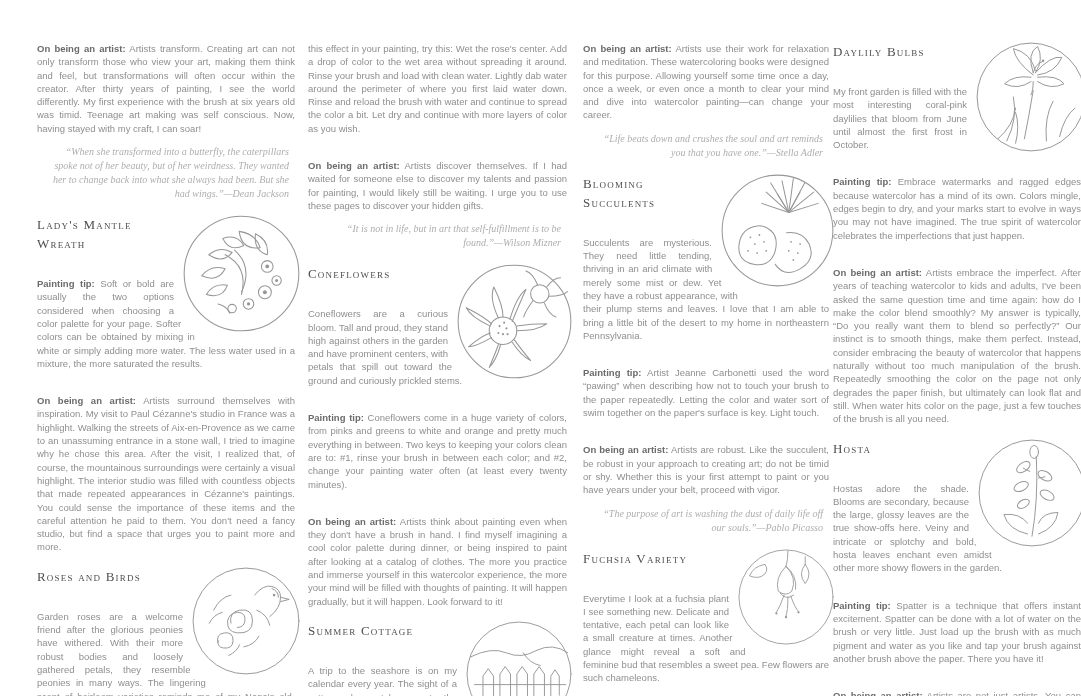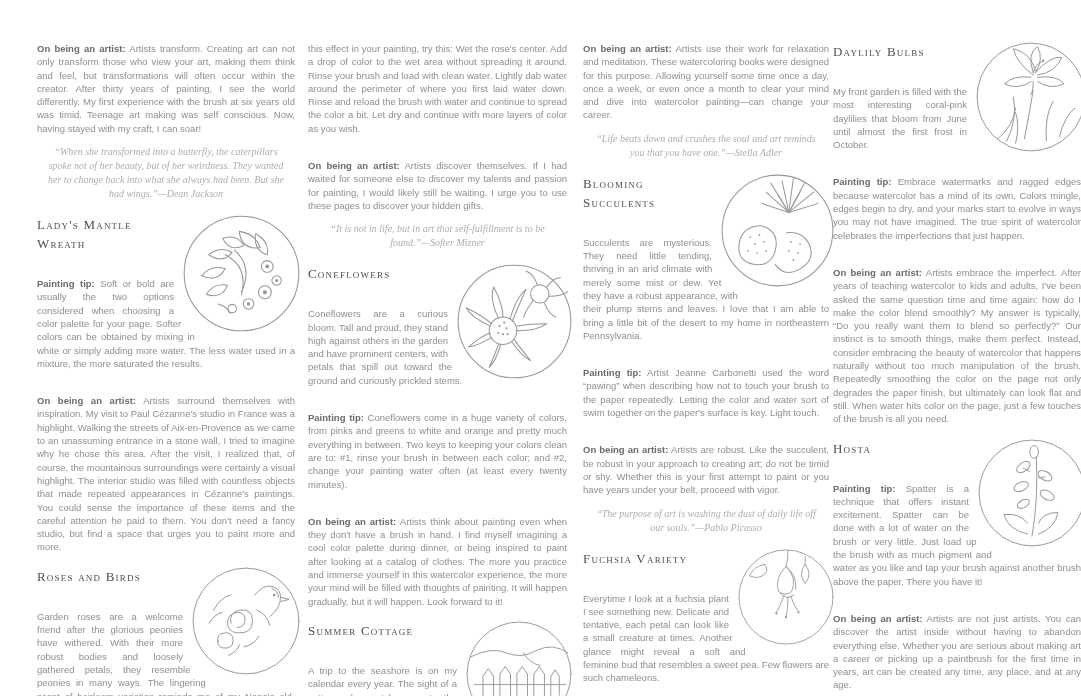--- a/index.html
+++ b/index.html
@@ -17,21 +17,21 @@
 
   p.body {
     font-size:9.5px; line-height:13.3px; color:#8f8f8f;
     text-align:justify; margin-bottom:10px;margin-top:24px;
   }
   p.body strong { color:#6b6b6b; font-weight:bold; }
 
   p.quote {
     font-family:"Liberation Serif", serif; font-style:italic;
     font-size:10px; line-height:14px; color:#aeaeae;
-    text-align:center; margin:3px 6px 14px;
+    text-align:right; margin:3px 6px 14px;
   }
 
   .section { margin-top:13px; }
   .col > :first-child { margin-top:0; }
 
   h2.heading {
     font-family:"Liberation Serif", serif; font-variant:small-caps;
     font-weight:normal; font-size:13px; line-height:19px;
     letter-spacing:1.2px; color:#4f4f4f; margin-bottom:6px;
   }
@@ -97,21 +97,21 @@
             <path d="M34 82 q8 -4 10 -10"></path>
           </svg>
         </div>
         <h2 class="heading">Roses and Birds</h2>
         <p class="body">Garden roses are a welcome friend after the glorious peonies have withered. With their more robust bodies and loosely gathered petals, they resemble peonies in many ways. The lingering scent of heirloom varieties reminds me of my Nana's old-fashioned perfume.</p>
       </div>
     </div>
     <div class="col col-2">
       <p class="body"><span>this effect in your painting, try this: Wet the rose's center. Add a drop of color to the wet area without spreading it around. Rinse your brush and load with clean water. Lightly dab water around the perimeter of where you first laid water down. Rinse and reload the brush with water and continue to spread the color a bit. Let dry and continue with more layers of color as you wish.</span></p>
       <p class="body"><strong>On being an artist:</strong> <span>Artists discover themselves. If I had waited for someone else to discover my talents and passion for painting, I would likely still be waiting. I urge you to use these pages to discover your hidden gifts.</span></p>
-      <p class="quote">“It is not in life, but in art that self-fulfillment is to be found.”—Softer Mizner</p>
+      <p class="quote">“It is not in life, but in art that self-fulfillment is to be found.”—Wilson Mizner</p>
       <div class="section">
         <div class="illus" style="height: 115px; width: 115px;">
           <svg viewBox="0 0 100 100">
             <circle cx="50" cy="50" r="49"></circle>
             <circle cx="40" cy="58" r="12"></circle>
             <g class="dot">
               <circle cx="37" cy="54" r="0.9"></circle>
               <circle cx="43" cy="56" r="0.9"></circle>
               <circle cx="40" cy="61" r="0.9"></circle>
               <circle cx="36" cy="60" r="0.9"></circle>
@@ -271,17 +271,18 @@
             <ellipse cx="64" cy="52" rx="7" ry="4" transform="rotate(28 64 52)"></ellipse>
             <ellipse cx="42" cy="60" rx="6" ry="3.5" transform="rotate(-30 42 60)"></ellipse>
             <ellipse cx="52" cy="12" rx="4" ry="6"></ellipse>
             <path d="M48 30 q-3 -1 -6 -3"></path>
             <path d="M56 36 q3 0 6 -1"></path>
             <path d="M46 88 q-18 -4 -22 -18 q14 -2 22 8"></path>
             <path d="M56 88 q16 -6 18 -20 q-14 0 -18 10"></path>
           </svg>
         </div>
         <h2 class="heading">Hosta</h2>
+        <p class="body">Hostas adore the shade. Blooms are secondary, because the large, glossy leaves are the true show-offs here. Veiny and intricate or splotchy and bold, hosta leaves enchant even amidst other more showy flowers in the garden.</p>
       </div>
       <p class="body"><strong>Painting tip:</strong> <span>Spatter is a technique that offers instant excitement. Spatter can be done with a lot of water on the brush or very little. Just load up the brush with as much pigment and water as you like and tap your brush against another brush above the paper. There you have it!</span></p>
       <p class="body"><strong>On being an artist:</strong> <span>Artists are not just artists. You can discover the artist inside without having to abandon everything else. Whether you are serious about making art a career or picking up a paintbrush for the first time in years, art can be created any time, any place, and at any age.</span></p>
     </div>
   </div>
 
 </body></html>

